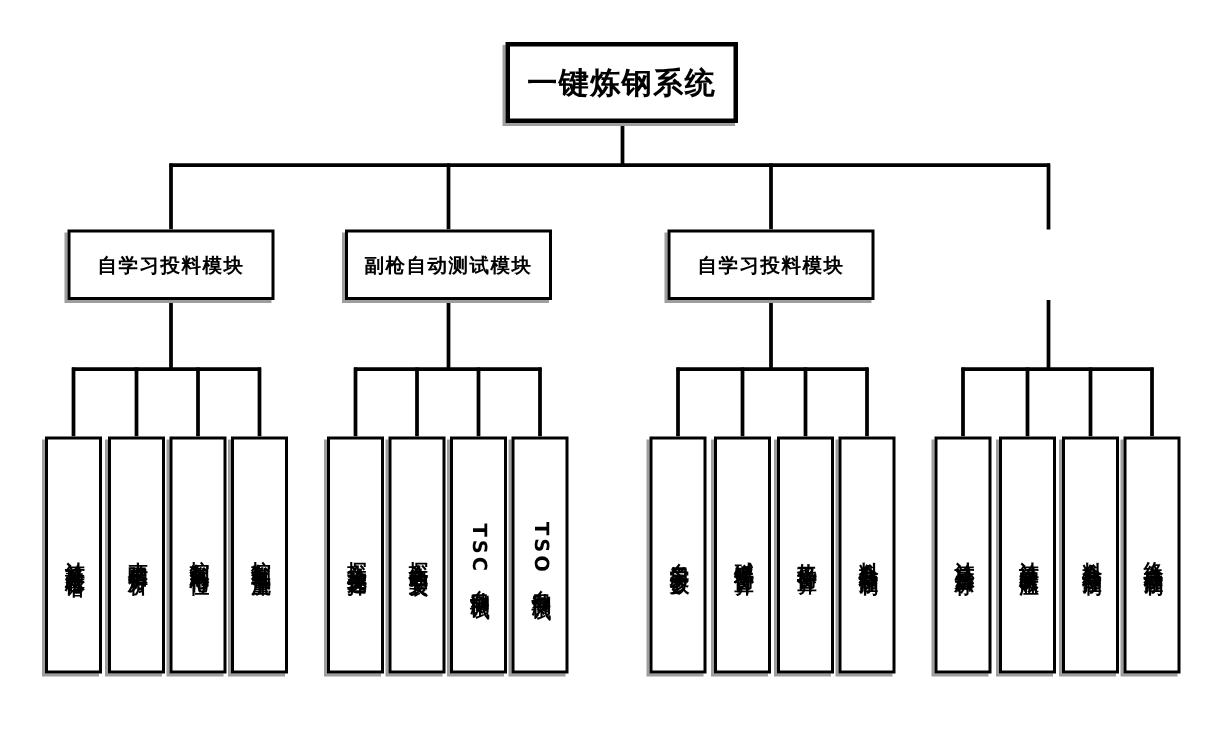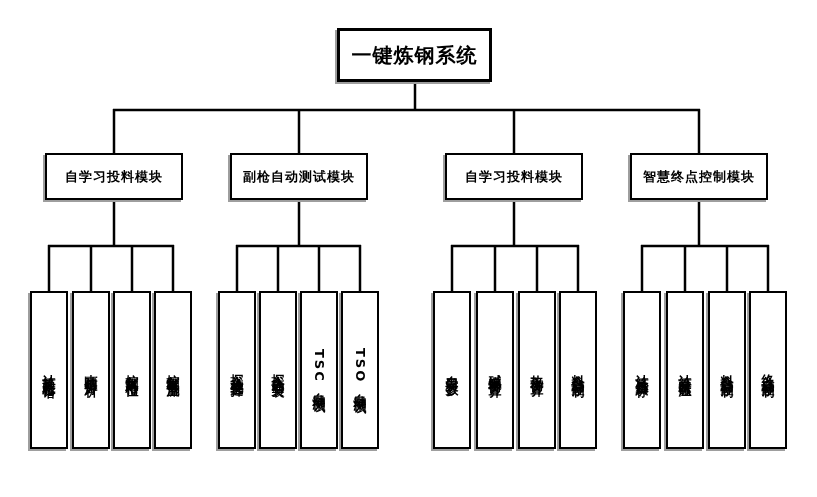--- a/index.html
+++ b/index.html
@@ -110,21 +110,20 @@
       <line x1="727" y1="245" x2="727" y2="291"></line>
       <line x1="768" y1="245" x2="768" y2="291"></line>
     </g>
   </svg>
 
   <div class="node node-root">一键炼钢系统</div>
 
   <div class="node node-l2 m0">自学习投料模块</div>
   <div class="node node-l2 m1">副枪自动测试模块</div>
   <div class="node node-l2 m2">自学习投料模块</div>
-  <div class="node node-l2 m3">智慧终点控制模块</div>
 
   <div class="node node-leaf leaf-0-0">
     <span class="vtext">计算静态枪谱</span>
   </div>
   <div class="node node-leaf leaf-0-1">
     <span class="vtext">声呐信号分析</span>
   </div>
   <div class="node node-leaf leaf-0-2">
     <span class="vtext">控制氧枪枪位</span>
   </div>

